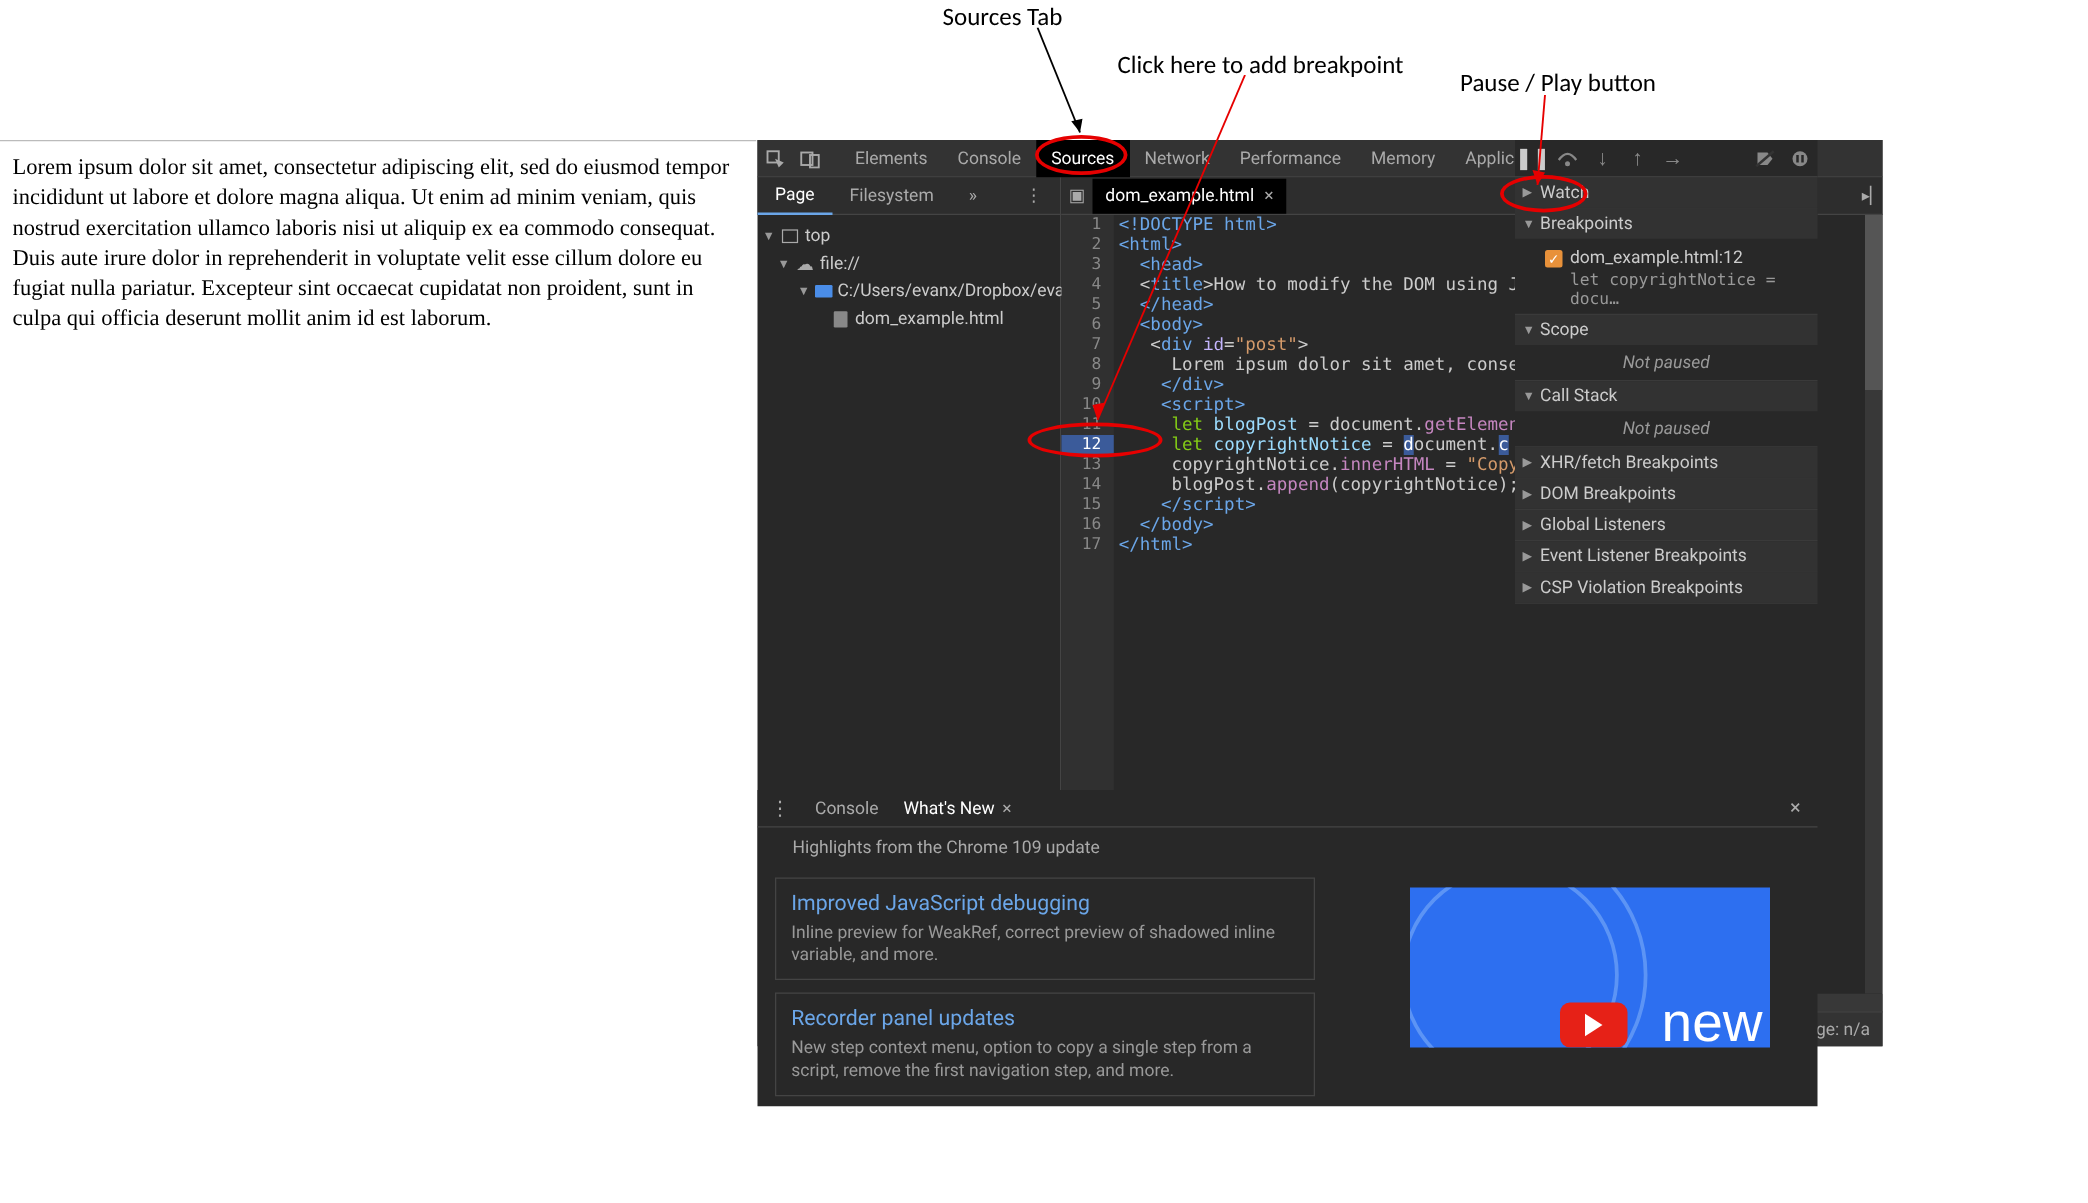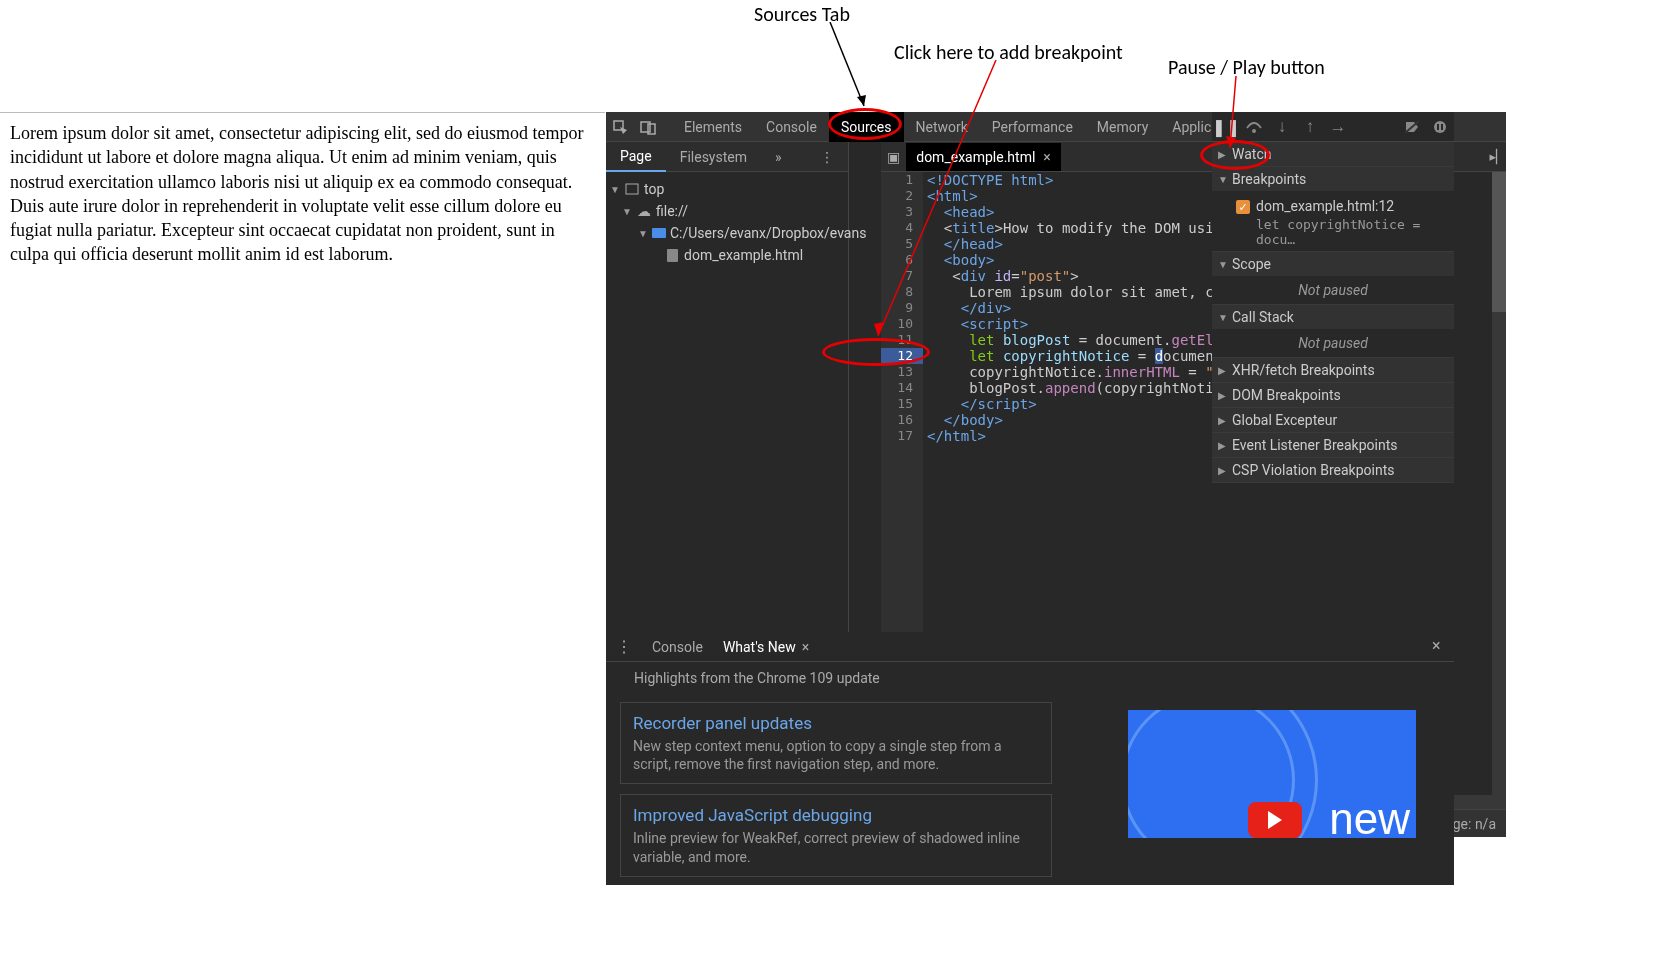--- a/index.html
+++ b/index.html
@@ -14,21 +14,21 @@
 .page-content p { margin-bottom: 18px; }
 
 
 .devtools { position: absolute; top: 112px; left: 606px; right: 216px; width: 900px; height: 725px; background: #282828; color: #ccc; font-size: 13px; display: flex; flex-direction: column; }
 
 .dt-top { height: 30px; background: #333; display: flex; align-items: center; border-bottom: 1px solid #444; }
 .dt-top .icon-btn { width: 28px; height: 28px; display: flex; align-items: center; justify-content: center; color: #aaa; }
 .dt-tab { padding: 0 12px; height: 30px; display: flex; align-items: center; color: #aaa; cursor: pointer; font-size: 14px; }
 .dt-tab.active { background: #000; color: #fff; }
 
-.sources-row { display: flex; flex: 1; min-height: 0; gap: 32px; }
+.sources-row { display: flex; flex: 1; min-height: 0; }
 .nav-col { width: 243px; display: flex; flex-direction: column; border-right: 1px solid #444; }
 .nav-tabs { height: 30px; display: flex; align-items: center; background: #2d2d2d; border-bottom: 1px solid #444; }
 .nav-tab { padding: 0 14px; height: 30px; display: flex; align-items: center; color: #aaa; font-size: 14px; }
 .nav-tab.active { border-bottom: 2px solid #6ba6e8; color: #fff; }
 .tree { flex: 1; padding: 6px 0; font-size: 14px; }
 .tree-row { display: flex; align-items: center; padding: 3px 4px; gap: 4px; }
 .tree-arrow { display: inline-block; width: 10px; font-size: 10px; color: #999; }
 .tree-icon { display: inline-flex; width: 16px; height: 14px; align-items: center; justify-content: center; }
 .tree-indent1 { padding-left: 16px; }
 .tree-indent2 { padding-left: 32px; }
@@ -326,21 +326,21 @@
   </div>
   <div class="dbg-section">
     <div class="dbg-header">
         <span class="arrow">▶</span>
         <span>DOM Breakpoints</span>
       </div>
   </div>
   <div class="dbg-section">
     <div class="dbg-header">
         <span class="arrow">▶</span>
-        <span>Global Excepteur</span>
+        <span>Global Listeners</span>
       </div>
   </div>
   <div class="dbg-section">
     <div class="dbg-header">
         <span class="arrow">▶</span>
         <span>Event Listener Breakpoints</span>
       </div>
   </div>
   <div class="dbg-section">
     <div class="dbg-header">
@@ -352,26 +352,26 @@
 
 <div class="drawer">
   <div class="drawer-tabs">
     <span style="color:#aaa">⋮</span>
     <span class="dr-tab">Console</span>
     <span class="dr-tab active"><span>What's New</span><span class="dr-close">×</span></span>
   </div>
   <div class="dr-subtitle">Highlights from the Chrome 109 update</div>
   <div class="cards">
     <div class="card">
+      <h3>Improved JavaScript debugging</h3>
+      <p>Inline preview for WeakRef, correct preview of shadowed inline variable, and more.</p>
+    </div>
+    <div class="card">
       <h3>Recorder panel updates</h3>
       <p>New step context menu, option to copy a single step from a script, remove the first navigation step, and more.</p>
-    </div>
-    <div class="card">
-      <h3>Improved JavaScript debugging</h3>
-      <p>Inline preview for WeakRef, correct preview of shadowed inline variable, and more.</p>
     </div>
   </div>
 </div>
 <div class="drawer-x">×</div>
 
 <div class="video-thumb">
   <div class="video-circles"></div>
   <div class="video-play"></div>
   <div class="video-text">new</div>
 </div>

